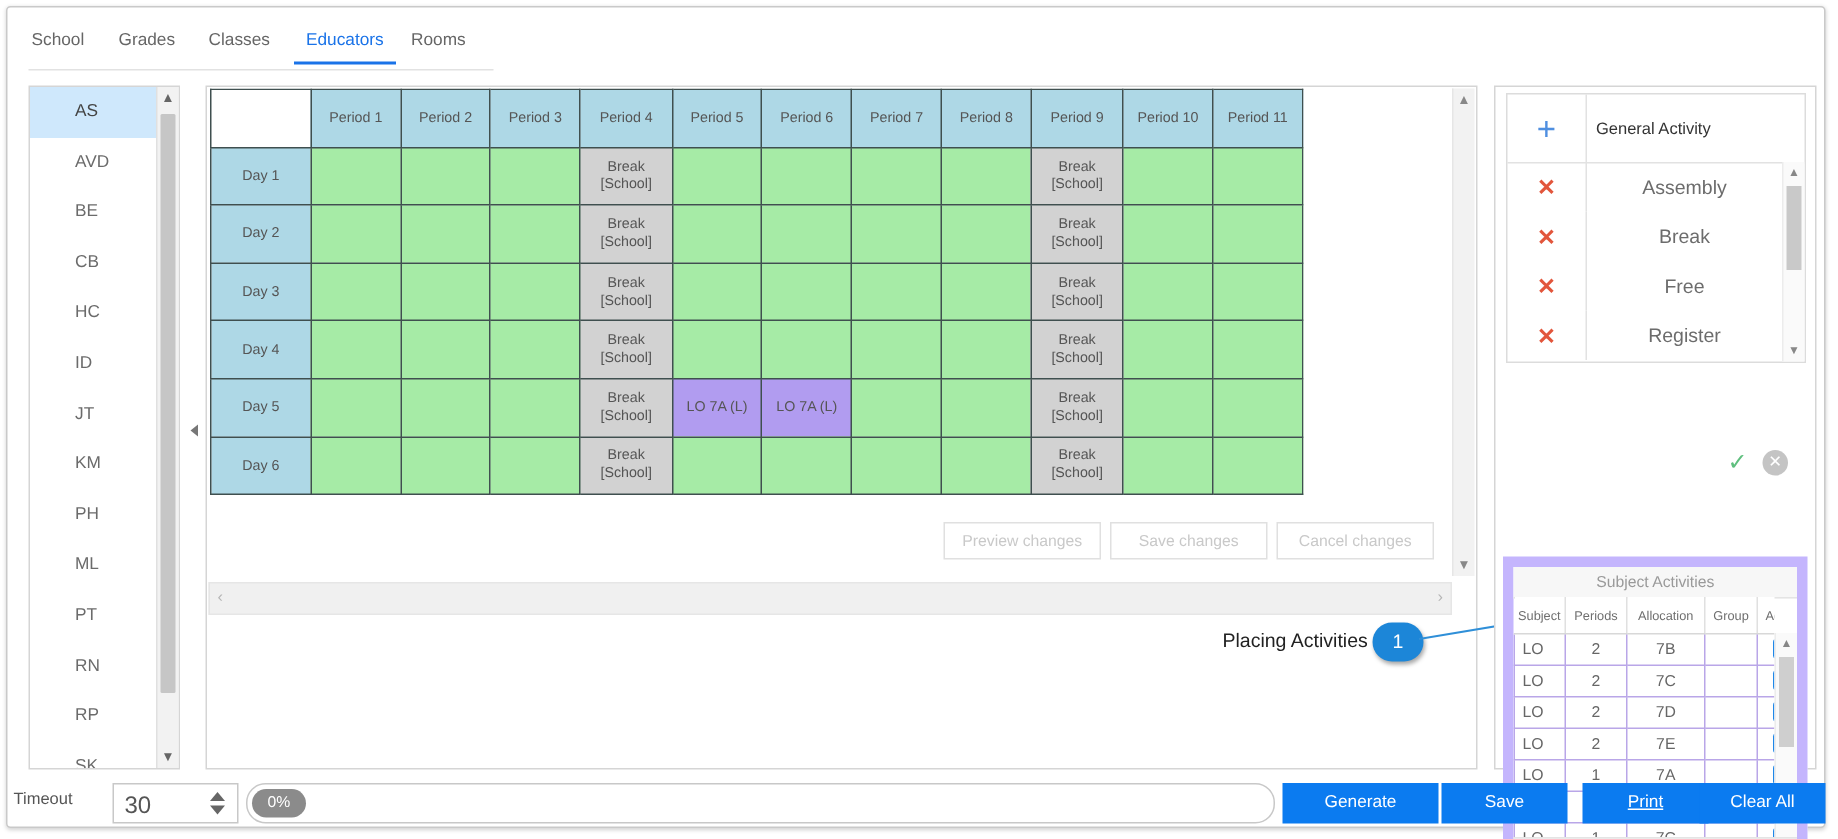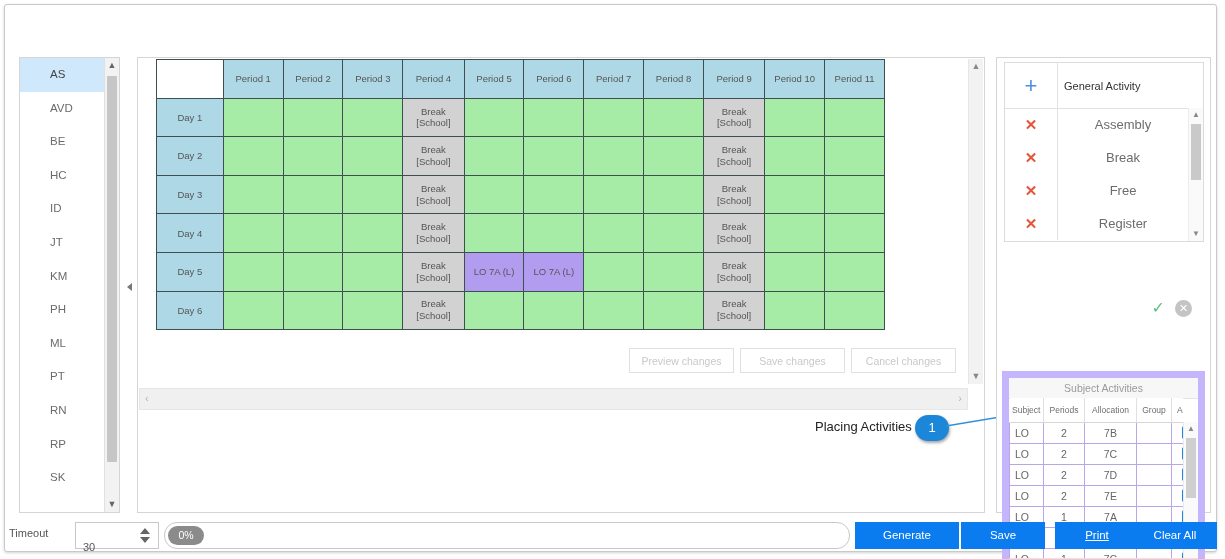--- a/index.html
+++ b/index.html
@@ -48,21 +48,21 @@
 
   
   .collapse{position:absolute;left:120px;top:275px;width:9px;height:14px;cursor:pointer;}
   .collapse:after{content:"";position:absolute;left:2px;top:3px;border-top:4px solid transparent;
     border-bottom:4px solid transparent;border-right:5px solid #777;}
 
   
   .center{position:absolute;left:132px;top:52px;width:848px;height:456px;
     border:1px solid #d5d5d5;background:#fff;box-sizing:border-box;}
 
-  .gridarea{position:absolute;left:18px;top:1px;width:729px;height:325px;overflow:hidden;}
+  .gridarea{position:absolute;left:2px;top:1px;width:729px;height:325px;overflow:hidden;}
   table.tt{border-collapse:collapse;table-layout:fixed;}
   table.tt td{border:1px solid #3f4f4f;font-size:9.5px;color:#555;text-align:center;
     vertical-align:middle;height:38.6px;box-sizing:border-box;}
   td.corner{background:#fff;border:1px solid #fff;border-right-color:#3f4f4f;border-bottom-color:#3f4f4f;width:79px;}
   td.phead{background:#aed8e6;width:67.5px;}
   td.dhead{background:#aed8e6;width:79px;}
   td.free{background:#a6eba6;}
   td.brk{background:#d2d2d2;line-height:1.25;}
   td.act{background:#b19cf0;}
 
@@ -116,43 +116,51 @@
   .sa-hsb{position:absolute;left:0;right:0;bottom:0;height:18px;background:#f0f0f0;border-top:1px solid #e4e4e4;box-sizing:border-box;}
   .sa-hsb .thumb{position:absolute;left:24px;right:24px;top:3px;height:11px;background:#cdcdcd;}
   .sa-hsb .a{position:absolute;top:1px;font-size:11px;color:#5c5c5c;cursor:pointer;}
   .cbx{display:inline-block;width:13px;height:13px;background:#1f87e8;border-radius:2px;position:relative;vertical-align:middle;cursor:pointer;}
   .cbx:after{content:"";position:absolute;left:4px;top:1px;width:3px;height:7px;
     border:solid #fff;border-width:0 2px 2px 0;transform:rotate(42deg);}
 
   
   .timeout-lbl{position:absolute;left:9px;top:527px;font-size:11px;color:#555;}
   .spin{position:absolute;left:75px;top:522px;width:84px;height:27px;border:1px solid #c8c8c8;background:#fff;box-sizing:border-box;}
-  .spin .val{position:absolute;left:7px;top:18px;font-size:11px;color:#555;text-align:center;}
+  .spin .val{position:absolute;left:7px;top:6px;font-size:16px;color:#555;text-align:center;}
   .spin .up,.spin .dn{position:absolute;right:8px;width:0;height:0;border-left:5px solid transparent;border-right:5px solid transparent;cursor:pointer;}
   .spin .up{top:5px;border-bottom:6px solid #666;}
   .spin .dn{bottom:5px;border-top:6px solid #666;}
   .progress{position:absolute;left:164px;top:522px;width:686px;height:27px;border:1px solid #c8c8c8;
     border-radius:13px;background:#fff;box-sizing:border-box;}
   .pct{position:absolute;left:3px;top:3px;width:36px;height:19px;border-radius:10px;background:#8b8b8b;
     color:#fff;font-size:10.5px;text-align:center;line-height:19px;}
   .btm-btn{position:absolute;top:522px;height:27px;background:#0b7bf0;color:#fff;font-size:11.5px;
     text-align:center;line-height:27px;cursor:pointer;}
 </style>
 </head>
 <body>
 
 <div class="app">
 
+  <div class="tabbar" id="tabbar">
+      <div class="tab" style="left: 0px;"><span>School</span></div>
+      <div class="tab" style="left: 58px;"><span>Grades</span></div>
+      <div class="tab" style="left: 118px;"><span>Classes</span></div>
+      <div class="tab active" style="left: 183px;"><span>Educators</span><span class="under"></span></div>
+      <div class="tab" style="left: 253px;"><span>Rooms</span></div>
+    </div>
 
 
   <div class="edu-wrap">
     <div class="edu-list" id="edulist">
         <div class="edu-item sel">AS</div>
         <div class="edu-item">AVD</div>
         <div class="edu-item">BE</div>
+        <div class="edu-item">CB</div>
         <div class="edu-item">HC</div>
         <div class="edu-item">ID</div>
         <div class="edu-item">JT</div>
         <div class="edu-item">KM</div>
         <div class="edu-item">PH</div>
         <div class="edu-item">ML</div>
         <div class="edu-item">PT</div>
         <div class="edu-item">RN</div>
         <div class="edu-item">RP</div>
         <div class="edu-item">SK</div>

